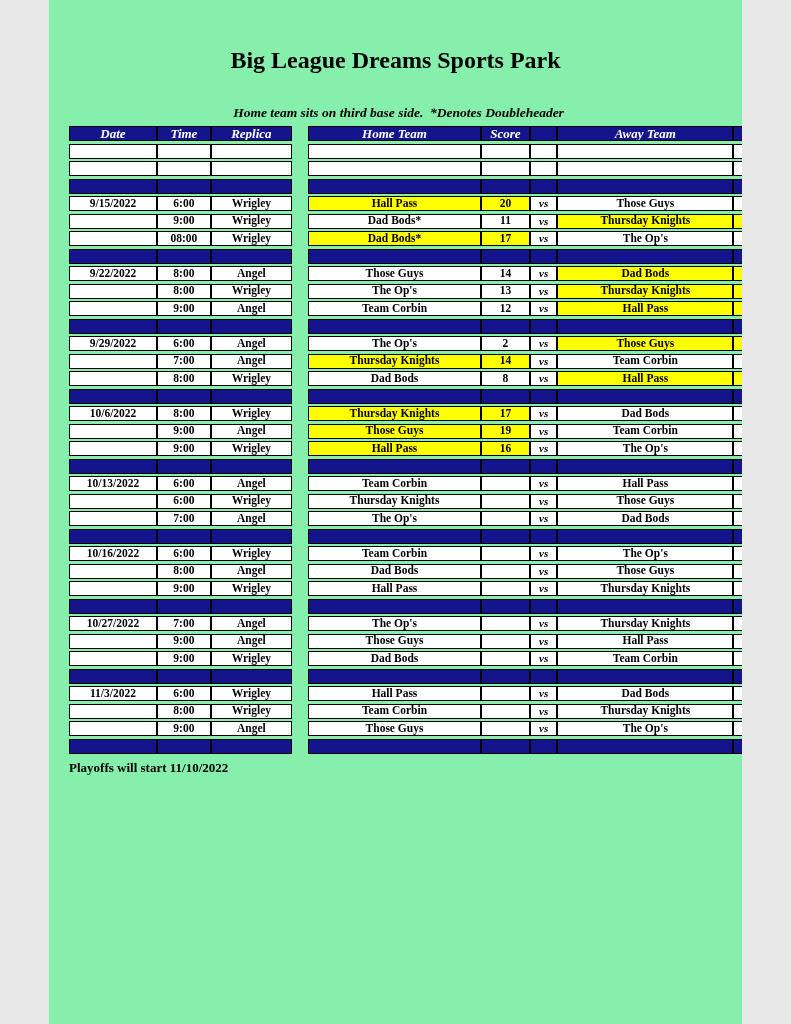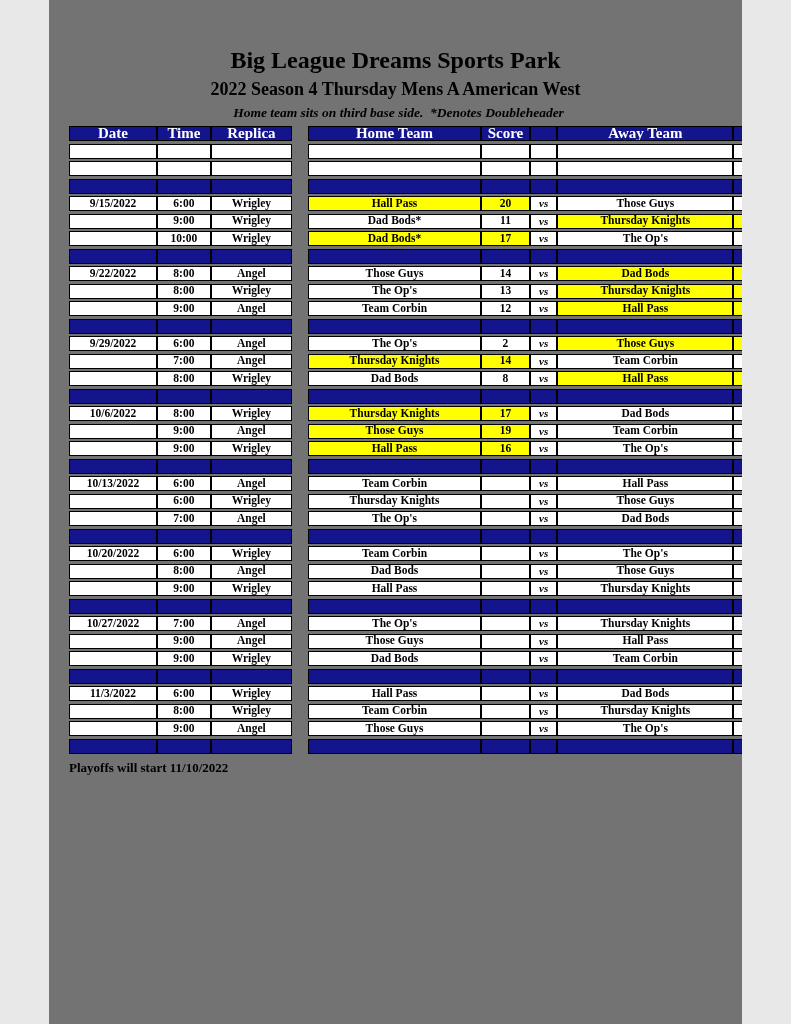--- a/index.html
+++ b/index.html
@@ -1,20 +1,20 @@
 <!DOCTYPE html>
 <html style="--navy: #14148c; --yellow: #ffff00;"><head>
 <meta charset="utf-8">
 <style>
   * { margin:0; padding:0; box-sizing:border-box; }
   html,body { background:#e8e8e8; }
   .page {
     position:relative;
     width:693px; height:1024px;
-    background:#737373;
+    background:#86efac;
     margin:0 auto;
     font-family:"Liberation Serif","DejaVu Serif",serif;
     overflow:hidden;
   }
   .title {
     position:absolute; top:47px; left:0; width:100%;
     text-align:center;
     font-size:24px; font-weight:bold; color:#000;
     letter-spacing:0px;
   }
@@ -44,34 +44,33 @@
   }
   .c0 { width:90px; }
   .c1 { width:55px; }
   .c2 { width:83px; }
   .c3 { width:177px;margin-left:16px; }
   .c4 { width:50px; }
   .c5 { width:28px; }
   .c6 { width:180px; }
   .c7 { width:60px; }
   .row.navy .cell { background:var(--navy,#14148c); }
-  .cell.head { color:#ffffff; font-size:15px; }
+  .cell.head { color:#ffffff; font-size:13px;font-style:italic; }
   .cell.hl { background:var(--yellow,#ffff00); }
   .cell.vs { font-style:italic; font-size:11px; }
   .footer {
     position:absolute; top:760px; left:20px;
     font-size:13px; font-weight:bold; color:#000;
   }
 </style>
 </head>
 <body>
 
 <div class="page">
   <div class="title">Big League Dreams Sports Park</div>
-  <div class="subtitle">2022 Season 4 Thursday Mens A American West</div>
   <div class="note">Home team sits on third base side.  *Denotes Doubleheader</div>
   <div class="schedule">
       <div class="row navy">
         <div class="cell c0 head">Date</div>
         <div class="cell c1 head">Time</div>
         <div class="cell c2 head">Replica</div>
         <div class="cell c3 head">Home Team</div>
         <div class="cell c4 head">Score</div>
         <div class="cell c5 head"></div>
         <div class="cell c6 head">Away Team</div>
@@ -122,21 +121,21 @@
         <div class="cell c1">9:00</div>
         <div class="cell c2">Wrigley</div>
         <div class="cell c3">Dad Bods*</div>
         <div class="cell c4">11</div>
         <div class="cell c5 vs">vs</div>
         <div class="cell c6 hl">Thursday Knights</div>
         <div class="cell c7 hl">15</div>
       </div>
       <div class="row">
         <div class="cell c0"></div>
-        <div class="cell c1">10:00</div>
+        <div class="cell c1">08:00</div>
         <div class="cell c2">Wrigley</div>
         <div class="cell c3 hl">Dad Bods*</div>
         <div class="cell c4 hl">17</div>
         <div class="cell c5 vs">vs</div>
         <div class="cell c6">The Op's</div>
         <div class="cell c7">11</div>
       </div>
       <div class="row navy">
         <div class="cell c0"></div>
         <div class="cell c1"></div>
@@ -301,21 +300,21 @@
         <div class="cell c0"></div>
         <div class="cell c1"></div>
         <div class="cell c2"></div>
         <div class="cell c3"></div>
         <div class="cell c4"></div>
         <div class="cell c5"></div>
         <div class="cell c6"></div>
         <div class="cell c7"></div>
       </div>
       <div class="row">
-        <div class="cell c0">10/20/2022</div>
+        <div class="cell c0">10/16/2022</div>
         <div class="cell c1">6:00</div>
         <div class="cell c2">Wrigley</div>
         <div class="cell c3">Team Corbin</div>
         <div class="cell c4"></div>
         <div class="cell c5 vs">vs</div>
         <div class="cell c6">The Op's</div>
         <div class="cell c7"></div>
       </div>
       <div class="row">
         <div class="cell c0"></div>

